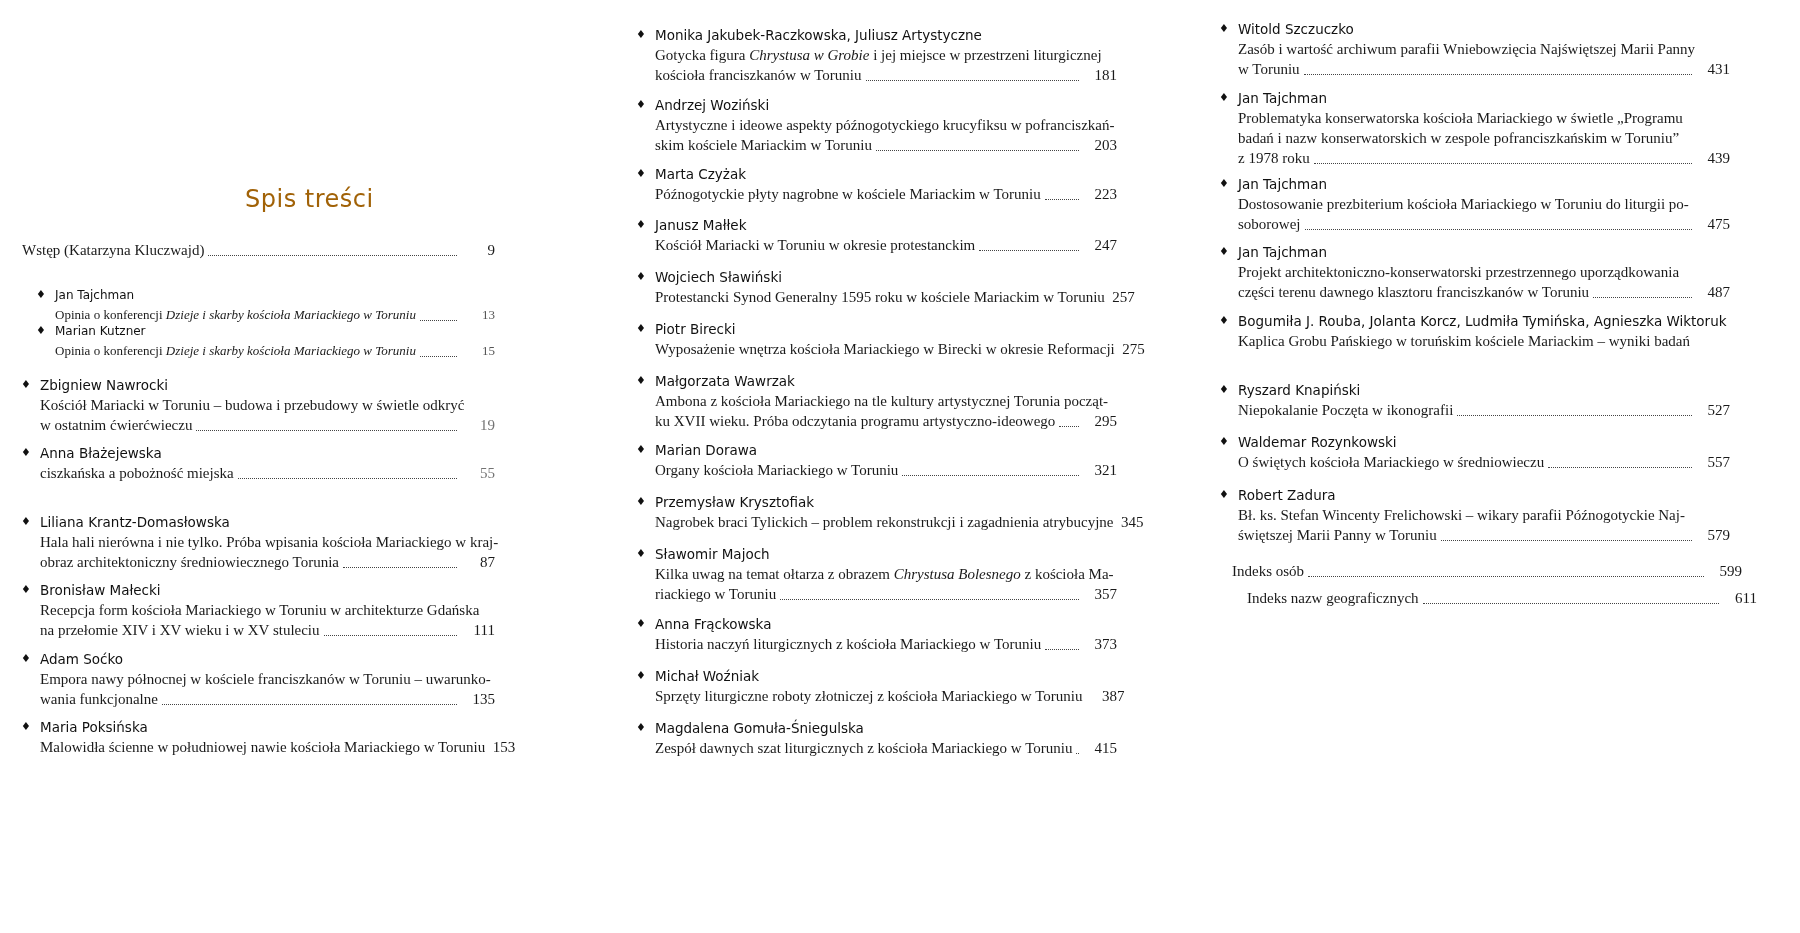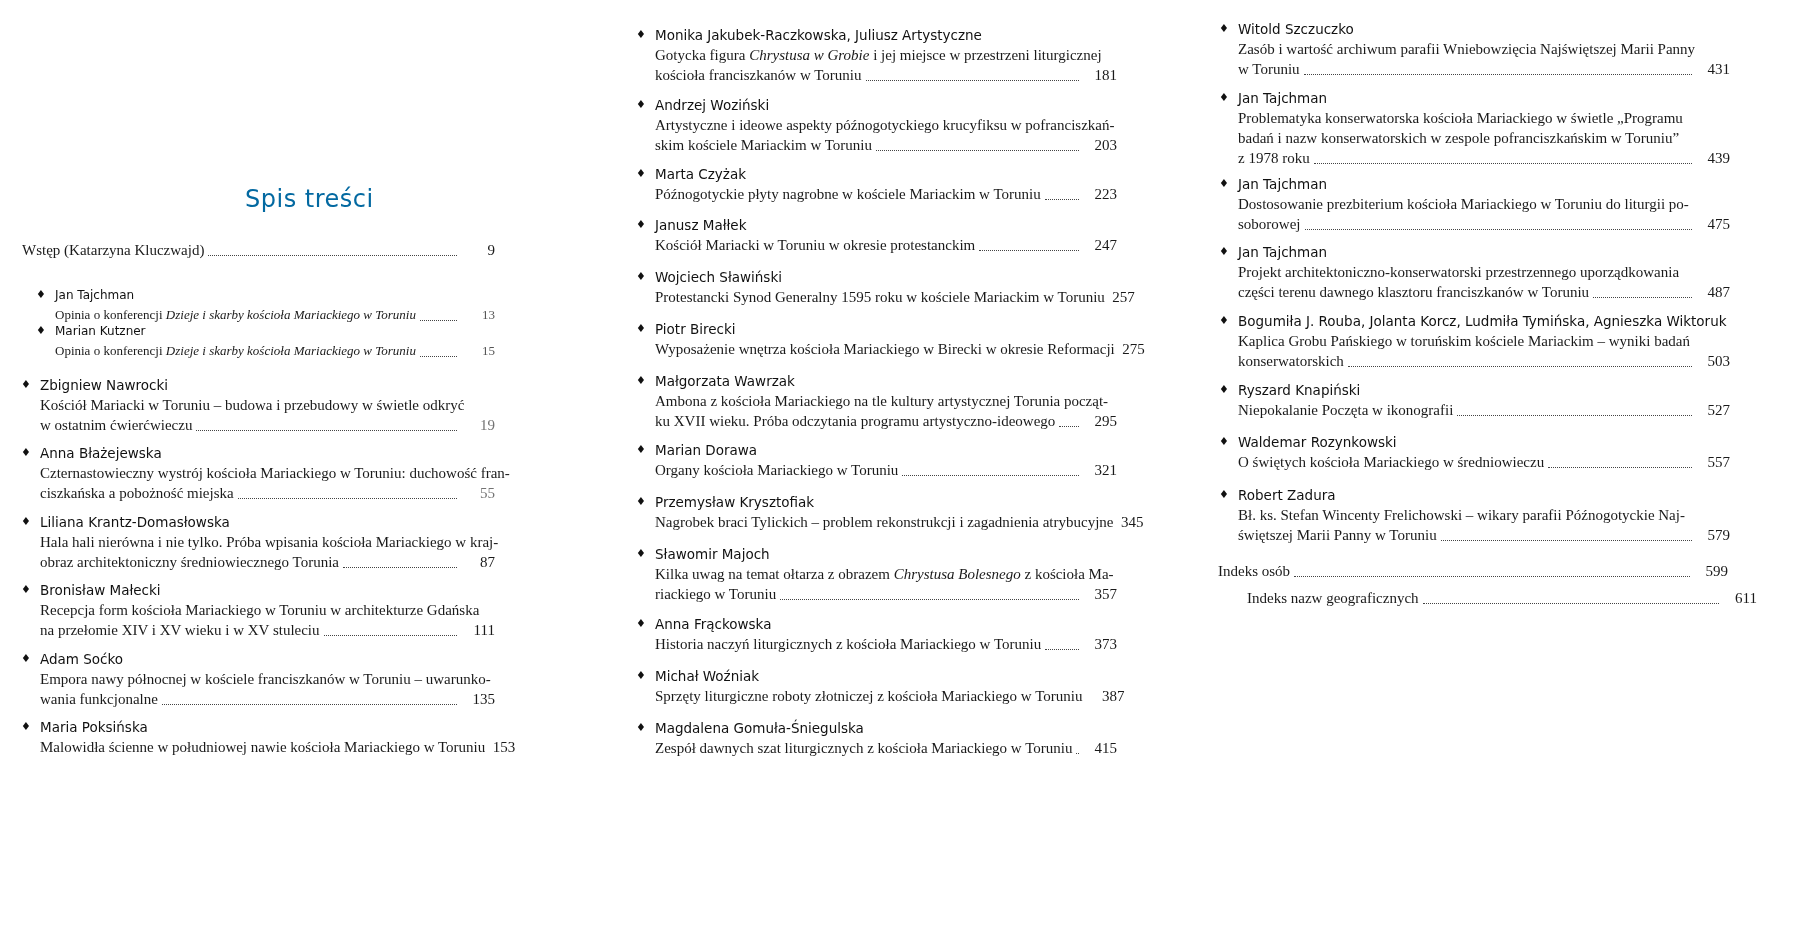--- a/index.html
+++ b/index.html
@@ -9,21 +9,21 @@
     color: #1a1a1a;
   }
   .col { position: absolute; top: 0; }
   #col-left { left: 0; width: 580px; }
   #col-mid { left: 620px; width: 570px; }
   #col-right { left: 1210px; width: 580px; }
 
   .title {
     position: absolute; left: 245px; top: 185px;
     font-family: "DejaVu Sans", "Liberation Sans", sans-serif;
-    font-size: 24px; color: #0369a1; letter-spacing: 0.5px;
+    font-size: 24px; color: #a16207; letter-spacing: 0.5px;
   }
 
   .entry { position: absolute; }
   .entry .author {
     font-family: "DejaVu Sans", "Liberation Sans", sans-serif;
     font-size: 13.5px; color: #111; line-height: 20px;
     position: relative;
   }
   .entry .bullet {
     position: absolute; left: -19px; top: 0; font-size: 11px; line-height: 20px;
@@ -87,23 +87,20 @@
         </div>
         <div class="line">
           <span class="txt">w ostatnim ćwierćwieczu</span>
           <span class="dots"></span>
           <span class="page faint">19</span>
         </div>
       </div>
       <div class="entry" style="left: 40px; top: 443px; width: 455px;">
         <div class="author"><span class="bullet">♦</span><span>Anna Błażejewska</span></div>
         <div class="line">
-          <span class="txt">Czternastowieczny wystrój kościoła Mariackiego w Toruniu: duchowość fran-</span>
-        </div>
-        <div class="line">
           <span class="txt">ciszkańska a pobożność miejska</span>
           <span class="dots"></span>
           <span class="page faint">55</span>
         </div>
       </div>
       <div class="entry" style="left: 40px; top: 512px; width: 455px;">
         <div class="author"><span class="bullet">♦</span><span>Liliana Krantz-Domasłowska</span></div>
         <div class="line">
           <span class="txt">Hala hali nierówna i nie tylko. Próba wpisania kościoła Mariackiego w kraj-</span>
         </div>
@@ -314,25 +311,20 @@
           <span class="txt">części terenu dawnego klasztoru franciszkanów w Toruniu</span>
           <span class="dots"></span>
           <span class="page">487</span>
         </div>
       </div>
       <div class="entry" style="left: 28px; top: 311px; width: 492px;">
         <div class="author"><span class="bullet">♦</span><span>Bogumiła J. Rouba, Jolanta Korcz, Ludmiła Tymińska, Agnieszka Wiktoruk</span></div>
         <div class="line">
           <span class="txt">Kaplica Grobu Pańskiego w toruńskim kościele Mariackim – wyniki badań</span>
         </div>
-        <div class="line">
-          <span class="txt">konserwatorskich</span>
-          <span class="dots"></span>
-          <span class="page">503</span>
-        </div>
       </div>
       <div class="entry" style="left: 28px; top: 380px; width: 492px;">
         <div class="author"><span class="bullet">♦</span><span>Ryszard Knapiński</span></div>
         <div class="line">
           <span class="txt">Niepokalanie Poczęta w ikonografii</span>
           <span class="dots"></span>
           <span class="page">527</span>
         </div>
       </div>
       <div class="entry" style="left: 28px; top: 432px; width: 492px;">
@@ -349,21 +341,21 @@
           <span class="txt">Bł. ks. Stefan Wincenty Frelichowski – wikary parafii Późnogotyckie Naj-</span>
         </div>
         <div class="line">
           <span class="txt">świętszej Marii Panny w Toruniu</span>
           <span class="dots"></span>
           <span class="page">579</span>
         </div>
       </div>
     </div>
   <div id="index-list">
-      <div class="entry plain" style="left: 8px; top: 561px; width: 510px; font-family: Liberation Serif, serif;">
+      <div class="entry plain" style="left: 22px; top: 561px; width: 510px; font-family: Liberation Serif, serif;">
         <div class="line">
           <span class="txt">Indeks osób</span>
           <span class="dots"></span>
           <span class="page">599</span>
         </div>
       </div>
       <div class="entry plain" style="left: 10px; top: 588px; width: 510px; margin-left: 27px;">
         <div class="line">
           <span class="txt">Indeks nazw geograficznych</span>
           <span class="dots"></span>

